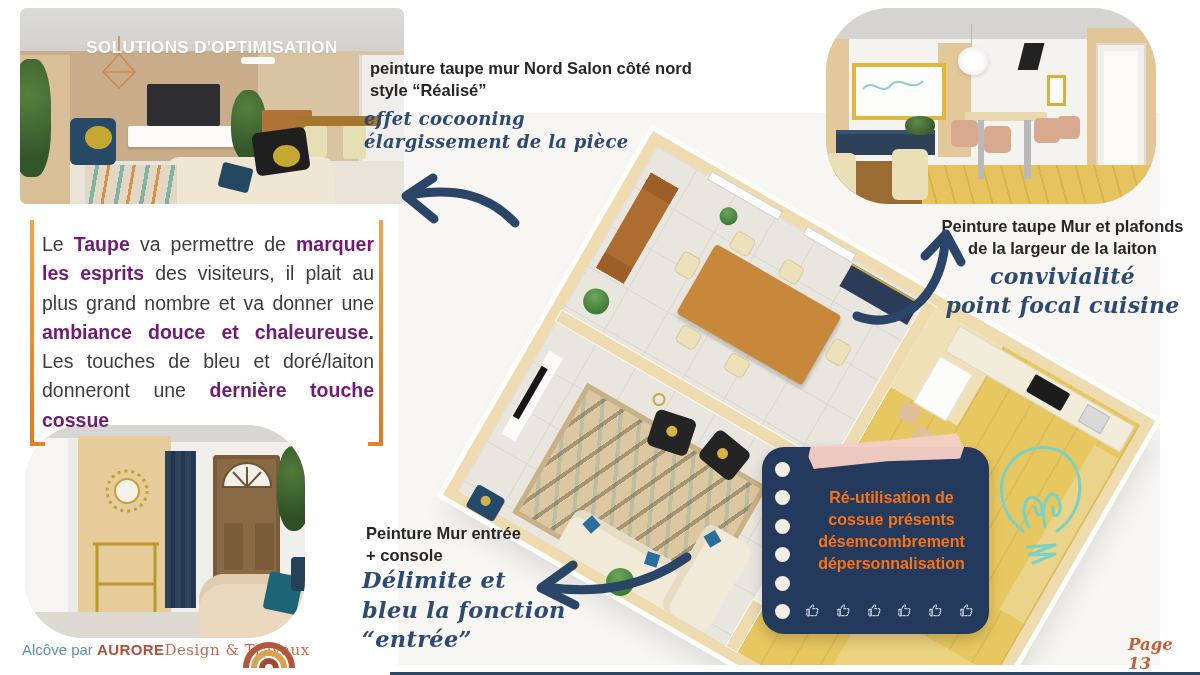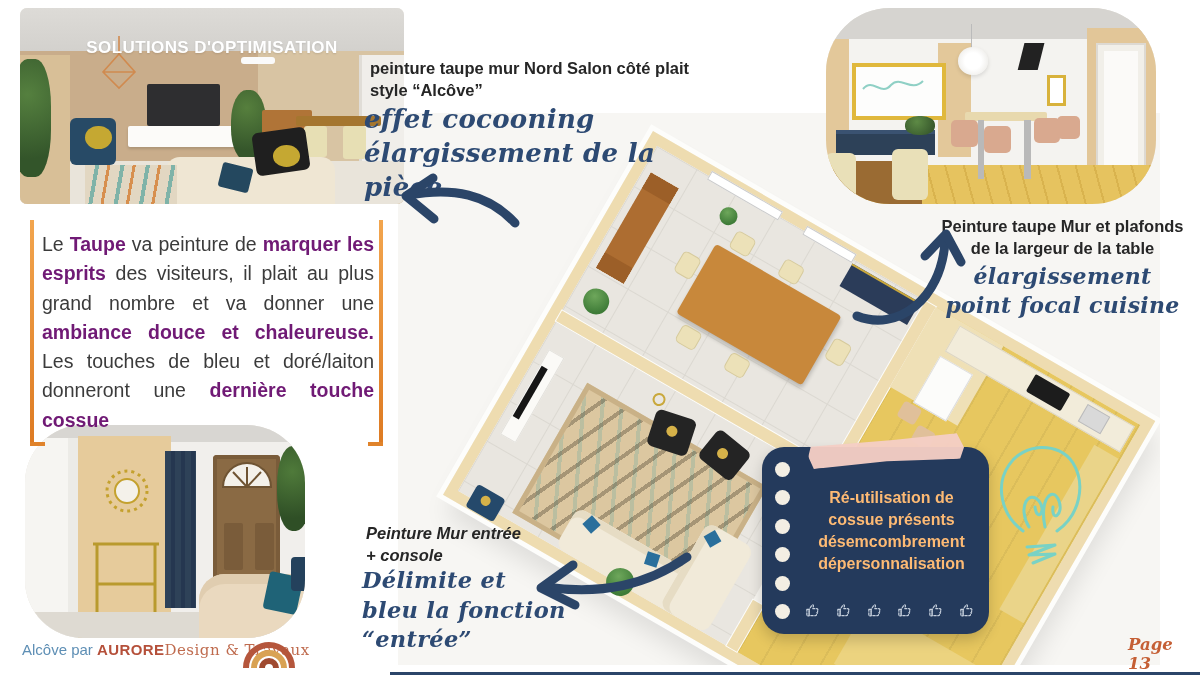--- a/index.html
+++ b/index.html
@@ -30,44 +30,44 @@
   .photo-tr{left:826px;top:8px;width:330px;height:196px;border-radius:64px;}
   .photo-bl{left:25px;top:425px;width:280px;height:213px;border-radius:58px;}
   .ptitle{position:absolute;top:30px;left:0;right:0;text-align:center;color:#fff;font-weight:700;
           font-size:17px;letter-spacing:.4px;z-index:3;text-shadow:0 1px 2px rgba(0,0,0,.12);}
   .sc{position:absolute;}
   
   .boldtxt{font-weight:700;color:#262626;font-size:16.5px;line-height:1.32;}
   .script{font-family:"DejaVu Serif",serif;font-style:italic;font-weight:700;color:#2d4a73;
           font-size:21px;line-height:1.32;letter-spacing:.3px;}
   .callout-north{left:370px;top:58px;width:350px;z-index:4;}
-  .callout-north .script{margin-left:-6px;font-size:26px;}
+  .callout-north .script{margin-top:5px;margin-left:-6px;font-size:18px;}
   .callout-kitchen{left:925px;top:216px;width:275px;text-align:center;z-index:4;}
   .callout-kitchen .script{margin-top:2px;font-size:22px;}
-  .callout-entry{left:366px;top:523px;width:240px;z-index:6;font-style:italic;}
+  .callout-entry{left:366px;top:523px;width:240px;z-index:6;}
   .entry-script{left:362px;top:566px;width:290px;z-index:6;font-size:22.5px;}
   
   .para{left:42px;top:230px;width:332px;font-size:19.5px;line-height:1.5;text-align:justify;
         color:#3b3b3b;z-index:4;}
   .para .b{font-weight:700;color:#701a75;}
   .bracket{position:absolute;top:220px;width:4px;height:226px;
            background:linear-gradient(#f2a54e,#dd7a22);z-index:4;}
   .bracket.l{left:30px;}  .bracket.r{left:379px;}
   .bracket::after{content:"";position:absolute;bottom:0;width:15px;height:4px;background:#e0832b;}
   .bracket.l::after{left:0;} .bracket.r::after{right:0;}
   
   .note-box{left:762px;top:447px;width:227px;height:187px;background:#243a5c;border-radius:22px;
             z-index:6;box-shadow:0 6px 14px rgba(0,0,0,.18);}
   .tape{position:absolute;left:46px;top:-11px;width:156px;height:28px;background:#f5cec5;
         transform:rotate(-4deg);opacity:.96;
         clip-path:polygon(2% 20%,0% 55%,3% 100%,50% 90%,97% 100%,100% 60%,96% 8%,55% 16%);}
   .note-dots{position:absolute;left:13px;top:15px;bottom:15px;display:flex;flex-direction:column;
              justify-content:space-between;}
   .dot{width:15px;height:15px;border-radius:50%;background:#f3eee3;}
-  .note-text{position:absolute;left:38px;right:6px;top:40px;text-align:center;color:#fdba74;
+  .note-text{position:absolute;left:38px;right:6px;top:40px;text-align:center;color:#f97316;
              font-weight:700;font-size:16px;line-height:1.38;}
   .thumbs-row{position:absolute;left:42px;right:12px;bottom:11px;display:flex;justify-content:space-between;}
   
   .footer{left:22px;top:641px;font-size:15px;z-index:4;white-space:nowrap;}
   .f-pre{color:#5e8fb5;}
   .f-brand{color:#b5503a;font-weight:700;letter-spacing:.4px;}
   .f-rest{color:#bf6b4e;font-family:"DejaVu Serif",serif;letter-spacing:.5px;}
   .page-label{left:1128px;top:635px;font-family:"DejaVu Serif",serif;font-style:italic;font-weight:700;
               font-size:16.5px;color:#c55f35;z-index:6;}
   .bottom-rule{left:390px;right:0;bottom:0;height:3px;background:#2b4569;z-index:7;}
@@ -211,49 +211,49 @@
   <div class="sc" style="left:71%;top:46%;width:7%;height:22%;background:#7a5c3a;border-radius:2px;"></div>
   <div class="sc" style="left:82%;top:46%;width:7%;height:22%;background:#7a5c3a;border-radius:2px;"></div>
   <div class="sc" style="left:90%;top:10%;width:12%;height:40%;background:radial-gradient(circle at 45% 30%,#4f7a3a,#2f4f26 75%);border-radius:45%;"></div>
   <div class="sc" style="left:0;top:88%;right:0;bottom:0;background:#dedad2;"></div>
   <div class="sc" style="left:62%;top:70%;width:40%;height:32%;background:#ead9bf;border-radius:26px 10px 0 0;box-shadow:inset 0 10px 0 #e0cdb0;"></div>
   <div class="sc" style="left:86%;top:70%;width:12%;height:18%;background:#1f6377;transform:rotate(12deg);border-radius:4px;"></div>
   <div class="sc" style="left:95%;top:62%;width:8%;height:16%;background:#24415c;border-radius:4px;"></div>
 </div>
 
 <div class="abs callout-north">
-  <div class="boldtxt">peinture taupe mur Nord Salon côté plait</div>
-  <div class="boldtxt">style “Alcôve”</div>
+  <div class="boldtxt">peinture taupe mur Nord Salon côté nord</div>
+  <div class="boldtxt">style “Réalisé”</div>
   <div class="script">
     <div>effet cocooning</div>
     <div>élargissement de la pièce</div>
   </div>
 </div>
 
 <div class="abs callout-kitchen">
   <div class="boldtxt">Peinture taupe Mur et plafonds</div>
-  <div class="boldtxt">de la largeur de la table</div>
+  <div class="boldtxt">de la largeur de la laiton</div>
   <div class="script">
-    <div>élargissement</div>
+    <div>convivialité</div>
     <div>point focal cuisine</div>
   </div>
 </div>
 
 <div class="abs callout-entry">
   <div class="boldtxt">Peinture Mur  entrée</div>
   <div class="boldtxt">+ console</div>
 </div>
 <div class="abs script entry-script">
   <div>Délimite et</div>
   <div>bleu la fonction “entrée”</div>
 </div>
 
 <div class="bracket l"></div>
 <div class="bracket r"></div>
-<div class="abs para"><span>Le </span><span class="b">Taupe</span><span> va peinture de </span><span class="b">marquer les esprits</span><span> des visiteurs, il plait au plus grand nombre et va donner une </span><span class="b">ambiance douce et chaleureuse.</span><span> Les touches de bleu et doré/laiton donneront une </span><span class="b">dernière touche cossue</span></div>
+<div class="abs para"><span>Le </span><span class="b">Taupe</span><span> va permettre de </span><span class="b">marquer les esprits</span><span> des visiteurs, il plait au plus grand nombre et va donner une </span><span class="b">ambiance douce et chaleureuse.</span><span> Les touches de bleu et doré/laiton donneront une </span><span class="b">dernière touche cossue</span></div>
 
 <svg class="stroke" style="left:393px;top:168px;z-index:5;" width="125" height="62">
   <g fill="none" stroke="#2b4568" stroke-width="9" stroke-linecap="round" stroke-linejoin="round">
     <path d="M122 55 C 95 26 60 19 16 27"></path>
     <path d="M40 10 L 13 28 L 41 51"></path>
   </g>
 </svg>
 <svg class="stroke" style="left:527px;top:543px;z-index:5;" width="165" height="66">
   <g fill="none" stroke="#2b4568" stroke-width="9" stroke-linecap="round" stroke-linejoin="round">
     <path d="M160 14 C 120 42 76 52 18 44"></path>

